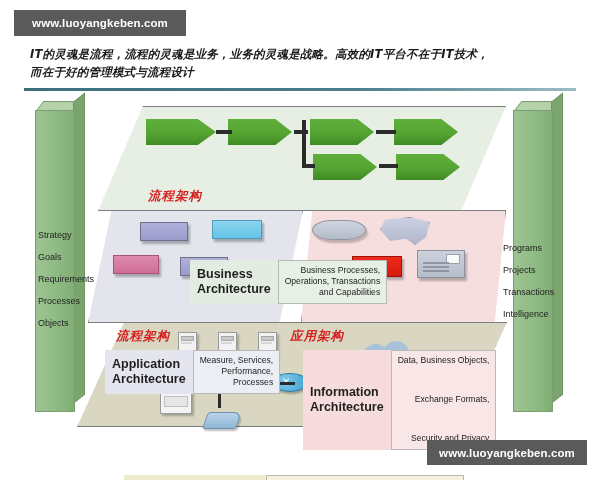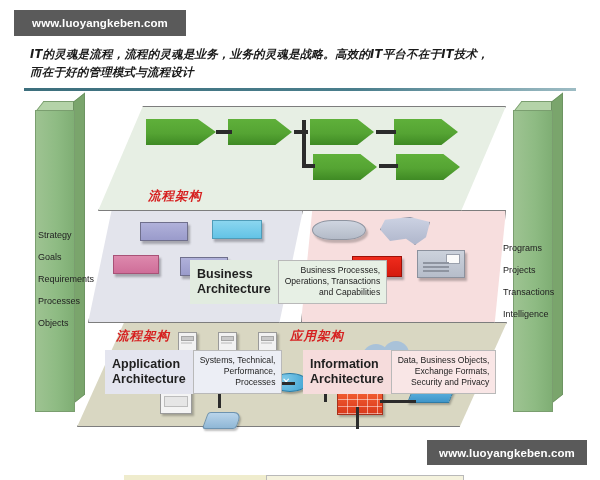--- a/index.html
+++ b/index.html
@@ -109,21 +109,21 @@
   .biz-lbl{left:190px;top:168px;}
   .biz-lbl .lbl-title{background:#e2ece0;}
   .biz-lbl .lbl-desc{background:#e7f0e5;}
 
   .app-lbl{left:105px;top:258px;}
   .app-lbl .lbl-title{background:#e4e5ef;}
   .app-lbl .lbl-desc{background:#eceef5;}
 
   .info-lbl{left:303px;top:258px;}
   .info-lbl .lbl-title{background:#f6dcdc;}
-  .info-lbl .lbl-desc{background:#f9e6e6;}
+  .info-lbl .lbl-desc{background:#f9e6e6;gap:28px;}
 
   .tech-lbl{left:124px;top:383px;}
   .tech-lbl .lbl-title{background:#efeccd;font-size:12px;}
   .tech-lbl .lbl-desc{background:#f4f2dd;font-size:8.6px;white-space:nowrap;}
 
   
   .cn-label{
     position:absolute;color:#d62020;font-weight:bold;font-style:italic;
     font-size:12.5px;font-family:"DejaVu Sans","Liberation Sans",sans-serif;
     white-space:nowrap;letter-spacing:1px;
@@ -313,21 +313,21 @@
     <div class="slabobj slab-cyan" style="left:212px;top:128px;width:48px;"></div>
     <div class="slabobj slab-pink" style="left:113px;top:163px;width:44px;"></div>
     <div class="slabobj slab-purple" style="left:180px;top:165px;width:46px;"></div>
 
     <div class="lbl-box app-lbl">
       <div class="lbl-title">
         <span>Application</span>
         <span>Architecture</span>
       </div>
       <div class="lbl-desc">
-        <span>Systems, Technical,</span>
+        <span>Measure, Services,</span>
         <span>Performance,</span>
         <span>Processes</span>
       </div>
     </div>
     <div class="cn-label cn-yingyong">流程架构</div>
 
     <div class="layer layer-info">
       <div class="slab"></div>
     </div>
     <div class="disc" style="left:312px;top:128px;"></div>

